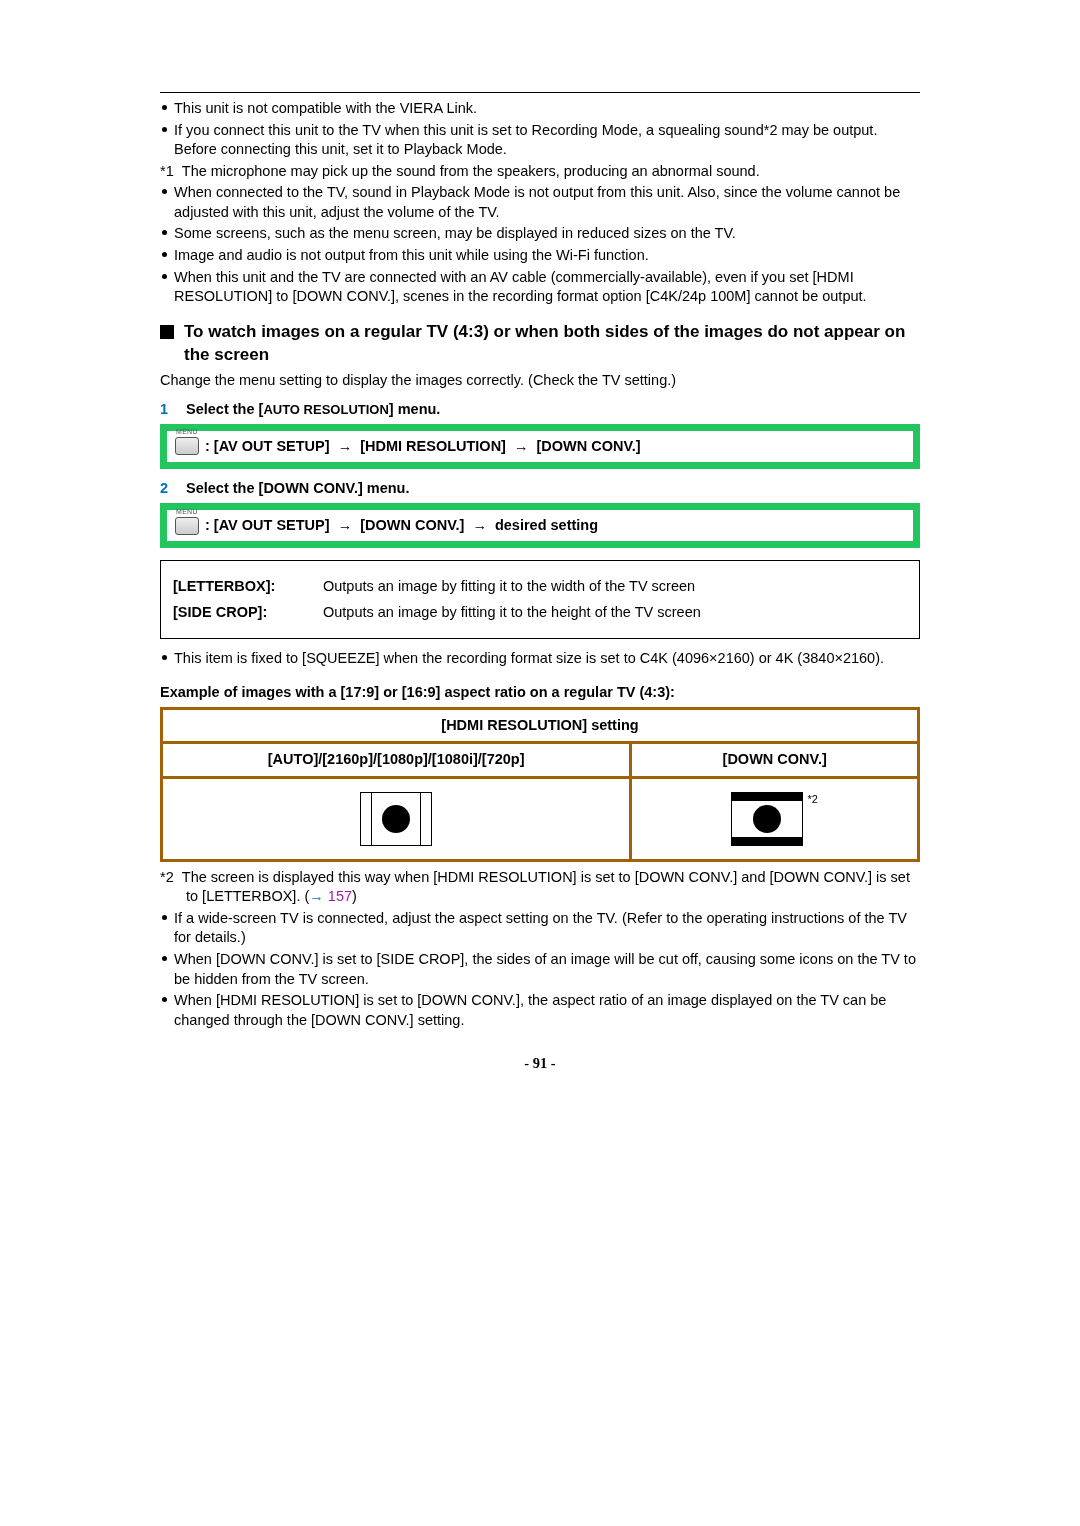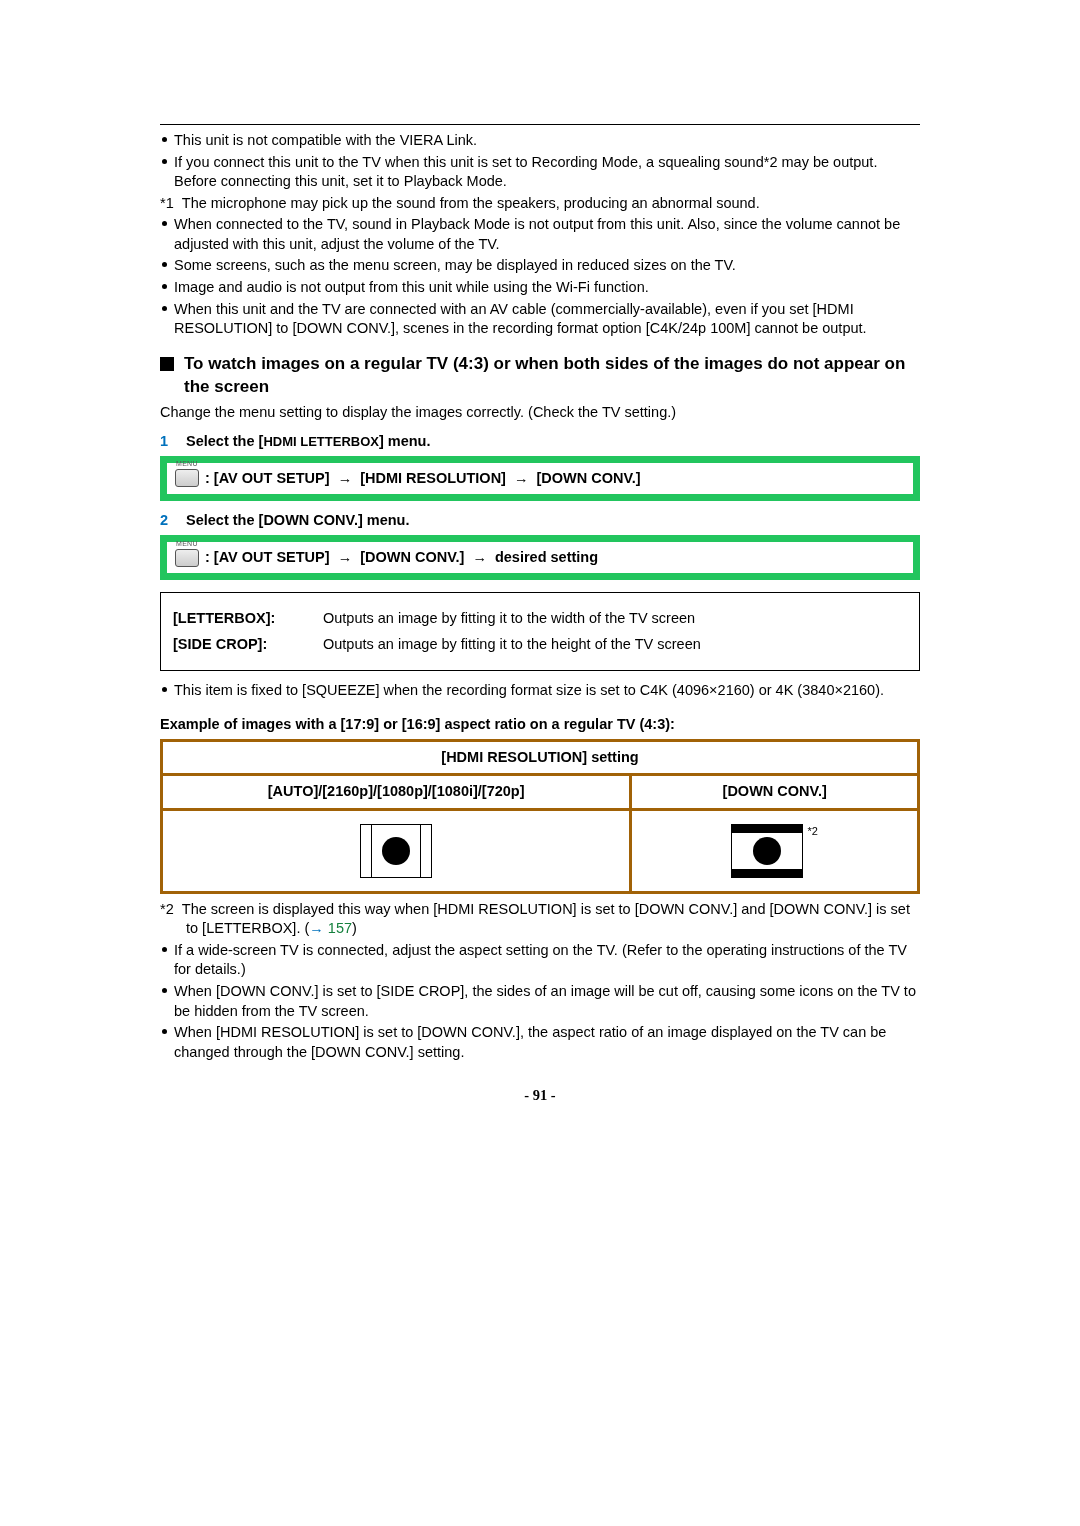--- a/index.html
+++ b/index.html
@@ -6,21 +6,21 @@
     margin: 0;
     padding: 0;
     background: #fff;
     font-family: Arial, Helvetica, sans-serif;
     font-size: 14.5px;
     color: #000;
     line-height: 1.35;
   }
   .page {
     width: 760px;
-    margin: 112px auto 0 auto;
+    margin: 80px auto 0 auto;
     padding: 12px 20px 40px 20px;
   }
   hr.top-rule {
     border: none;
     border-top: 1px solid #000;
     margin: 0 0 6px 0;
   }
   ul.bullets {
     list-style: none;
     padding: 0;
@@ -164,21 +164,21 @@
   .tv-sup {
     font-size: 11px;
     vertical-align: top;
     margin-left: 4px;
   }
   .foot2 {
     padding-left: 26px;
     text-indent: -26px;
     margin: 6px 0 2px 0;
   }
-  .link { color: #15803d; }
+  .link { color: #a21caf; }
   .linkarrow { color: #0071bc; }
   .page-num {
     text-align: center;
     font-weight: bold;
     margin-top: 24px;
     font-family: Liberation Serif, serif;
   }
 </style>
 </head>
 <body>
@@ -205,21 +205,21 @@
   <div class="section-head">
     <span class="sq"></span>
     <span>To watch images on a regular TV (4:3) or when both sides of the images do not appear on the screen</span>
   </div>
 
   <div>Change the menu setting to display the images correctly. (Check the TV setting.)</div>
 
   <div class="step">
     <span class="stepnum">1</span>
     <span class="steptext">
-      <span>Select the [</span><span style="font-size:13px">HDMI LETTERBOX</span><span>] menu.</span>
+      <span>Select the [</span><span style="font-size:13px">AUTO RESOLUTION</span><span>] menu.</span>
     </span>
   </div>
 
   <div class="menu-box">
     <span class="menu-icon">
       <span class="menu-icon-label">MENU</span>
     </span>
     <span class="menu-text">
       : <span>[AV OUT SETUP]</span>
       <span class="arrow">→</span>

